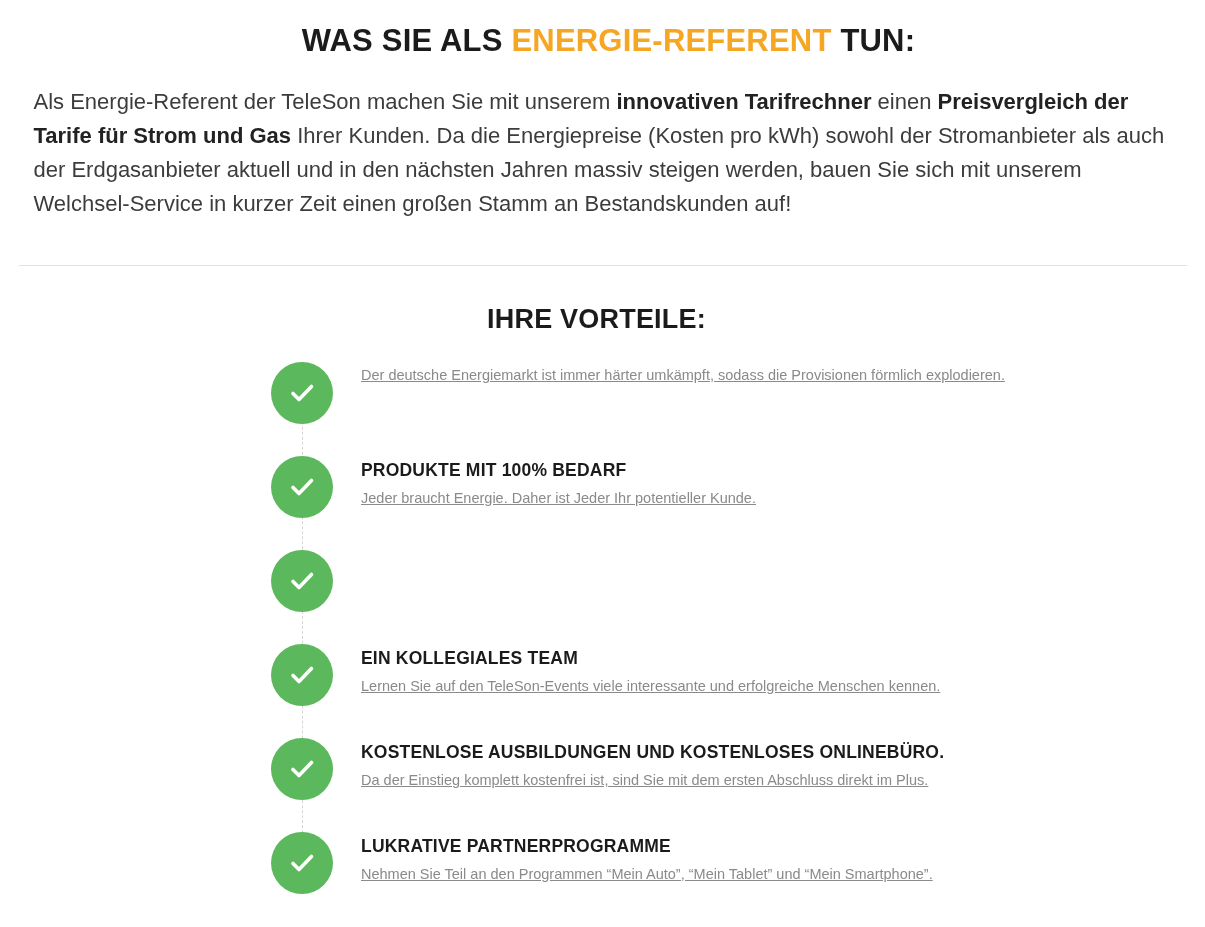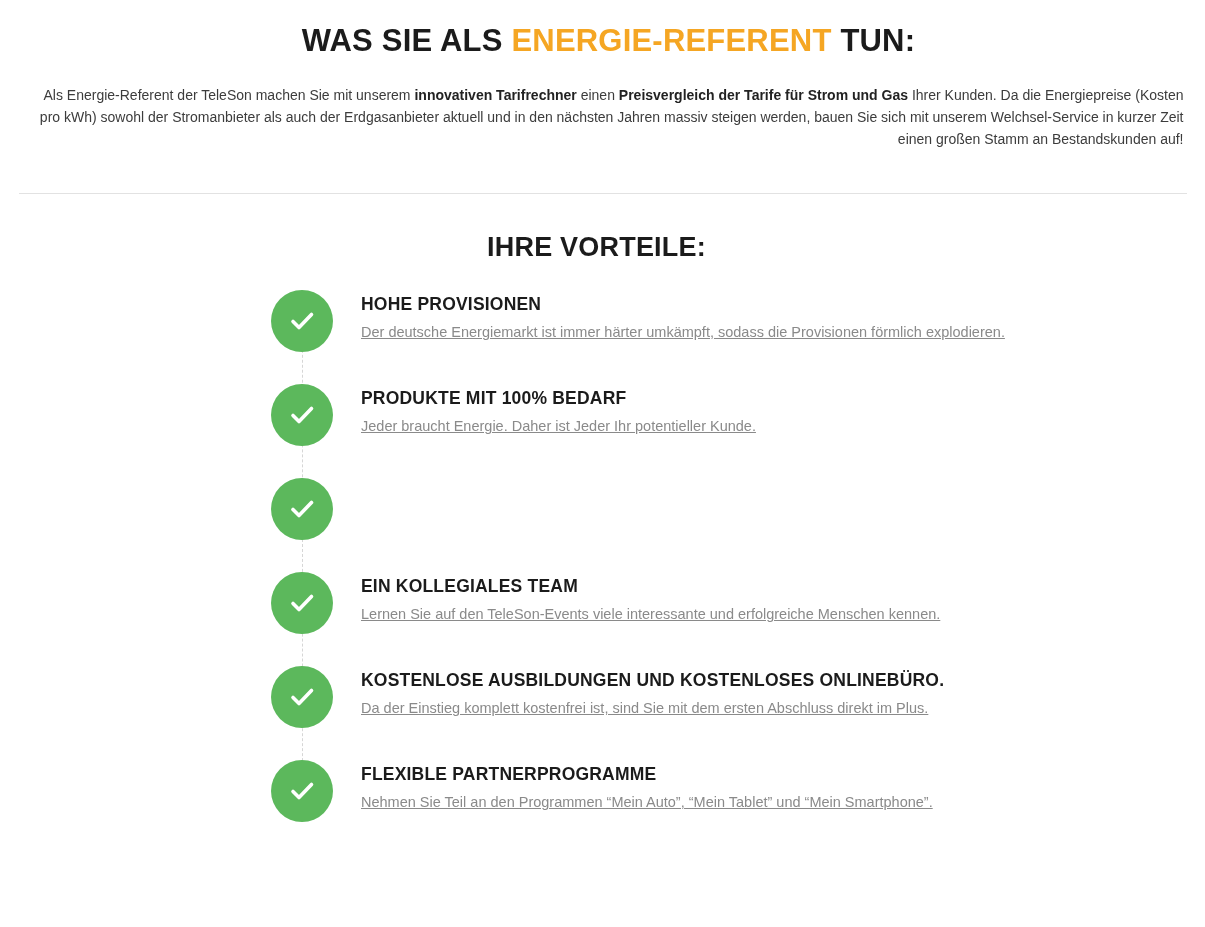--- a/index.html
+++ b/index.html
@@ -34,22 +34,22 @@
     letter-spacing: 0.2px;
     margin: 0 0 26px 0;
     line-height: 1.2;
   }
   .headline .accent {
     color: #f5a623;
   }
   .intro-paragraph {
     width: 1150px;
     margin: 0 auto;
-    text-align: right;
-    font-size: 14px;
+    text-align: left;
+    font-size: 22px;
     line-height: 1.55;
     color: #3c3c3c;
     font-weight: 400;
   }
   .intro-paragraph b {
     font-weight: bold;
     color: #222222;
   }
 
   .divider {
@@ -150,21 +150,20 @@
     <div class="benefits-list">
       <div class="timeline-line"></div>
 
       <div class="benefit-row">
         <div class="check-circle">
           <svg width="30" height="30" viewBox="0 0 30 30" aria-hidden="true">
             <path d="M6 15.5 L12 21.5 L24.5 8.5" fill="none" stroke="#ffffff" stroke-width="3.6" stroke-linecap="round" stroke-linejoin="round"></path>
           </svg>
         </div>
         <div class="benefit-text">
-          <div class="benefit-title">HOHE PROVISIONEN</div>
           <div class="benefit-desc">Der deutsche Energiemarkt ist immer härter umkämpft, sodass die Provisionen förmlich explodieren.</div>
         </div>
       </div>
 
       <div class="benefit-row">
         <div class="check-circle">
           <svg width="30" height="30" viewBox="0 0 30 30" aria-hidden="true">
             <path d="M6 15.5 L12 21.5 L24.5 8.5" fill="none" stroke="#ffffff" stroke-width="3.6" stroke-linecap="round" stroke-linejoin="round"></path>
           </svg>
         </div>
@@ -206,20 +205,20 @@
         </div>
       </div>
 
       <div class="benefit-row">
         <div class="check-circle">
           <svg width="30" height="30" viewBox="0 0 30 30" aria-hidden="true">
             <path d="M6 15.5 L12 21.5 L24.5 8.5" fill="none" stroke="#ffffff" stroke-width="3.6" stroke-linecap="round" stroke-linejoin="round"></path>
           </svg>
         </div>
         <div class="benefit-text">
-          <div class="benefit-title">FLEXIBLE PARTNERPROGRAMME</div>
+          <div class="benefit-title">LUKRATIVE PARTNERPROGRAMME</div>
           <div class="benefit-desc">Nehmen Sie Teil an den Programmen “Mein Auto”, “Mein Tablet” und “Mein Smartphone”.</div>
         </div>
       </div>
 
     </div>
   </section>
 </div>
 
 </body></html>

